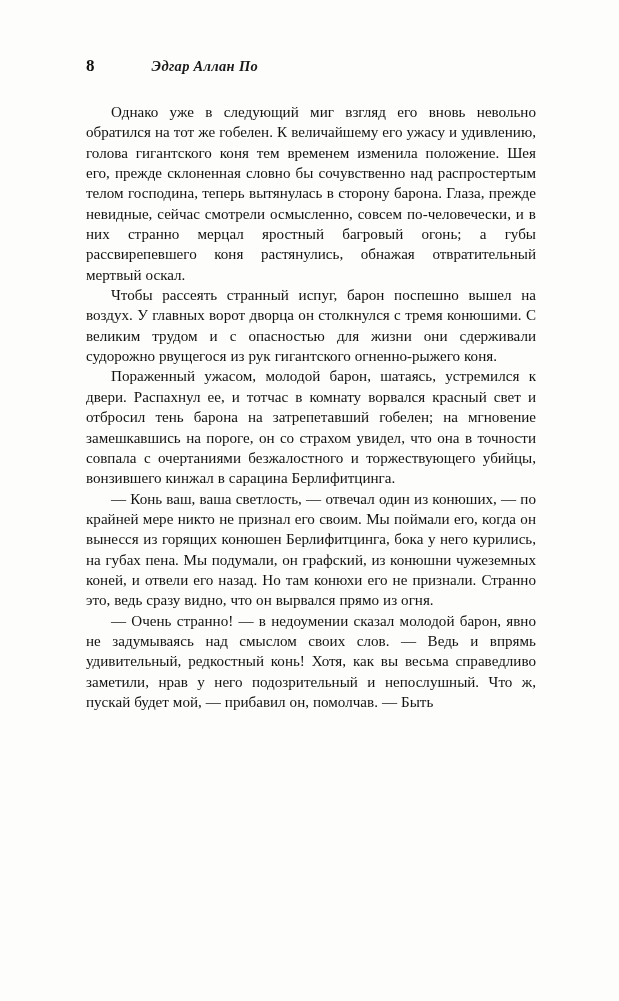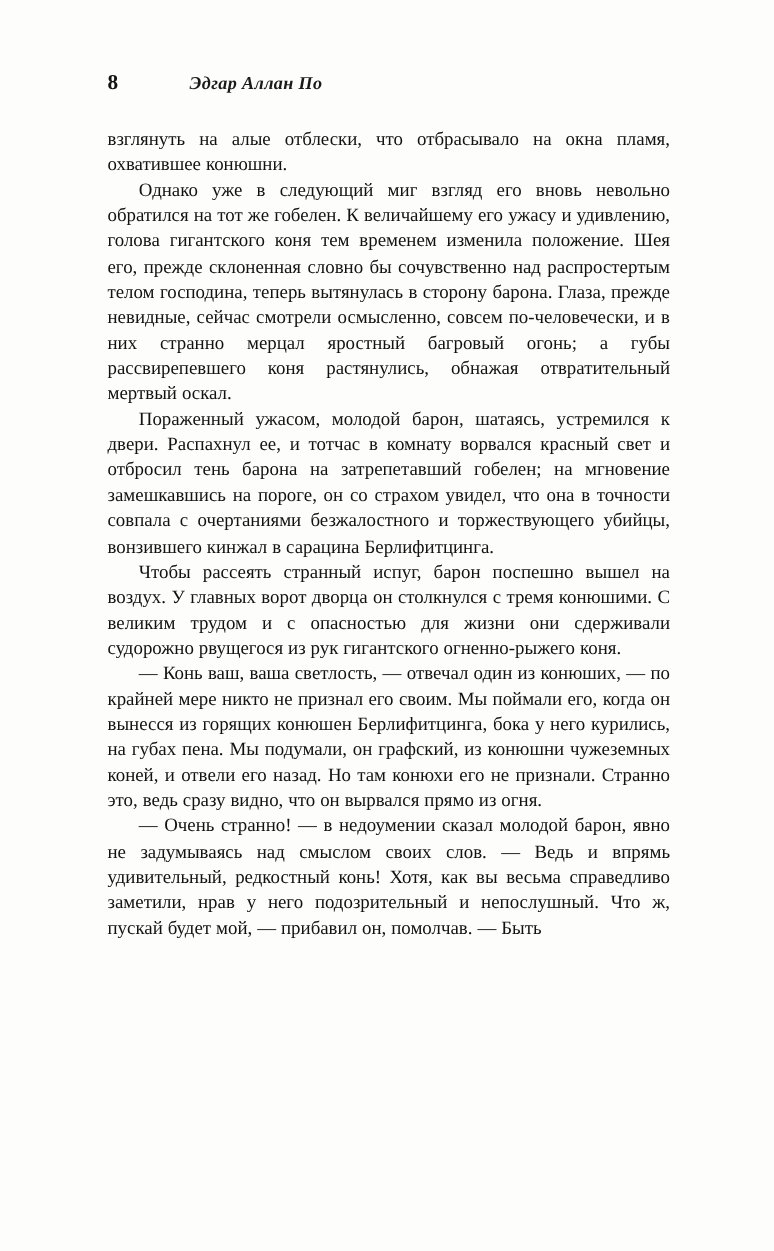--- a/index.html
+++ b/index.html
@@ -73,22 +73,21 @@
 
 <div class="page">
   <div class="content">
 
     <div class="header">
       <span class="folio">8</span>
       <span class="running-title">Эдгар Аллан По</span>
     </div>
 
     <div class="body-text">
-      <p class="noindent">взглянуть на алые отблески, что отбрасывало на окна пламя, охватившее конюшни.</p>
       <p class="indent">Однако уже в следующий миг взгляд его вновь невольно обратился на тот же гобелен. К величайшему его ужасу и удивлению, голова гигантского коня тем временем изменила положение. Шея его, прежде склоненная словно бы сочувственно над распростертым телом господина, теперь вытянулась в сторону барона. Глаза, прежде невидные, сейчас смотрели осмысленно, совсем по-человечески, и в них странно мерцал яростный багровый огонь; а губы рассвирепевшего коня растянулись, обнажая отвратительный мертвый оскал.</p>
+      <p class="indent">Чтобы рассеять странный испуг, барон поспешно вышел на воздух. У главных ворот дворца он столкнулся с тремя конюшими. С великим трудом и с опасностью для жизни они сдерживали судорожно рвущегося из рук гигантского огненно-рыжего коня.</p>
       <p class="indent">Пораженный ужасом, молодой барон, шатаясь, устремился к двери. Распахнул ее, и тотчас в комнату ворвался красный свет и отбросил тень барона на затрепетавший гобелен; на мгновение замешкавшись на пороге, он со страхом увидел, что она в точности совпала с очертаниями безжалостного и торжествующего убийцы, вонзившего кинжал в сарацина Берлифитцинга.</p>
-      <p class="indent">Чтобы рассеять странный испуг, барон поспешно вышел на воздух. У главных ворот дворца он столкнулся с тремя конюшими. С великим трудом и с опасностью для жизни они сдерживали судорожно рвущегося из рук гигантского огненно-рыжего коня.</p>
       <p class="indent">— Конь ваш, ваша светлость, — отвечал один из конюших, — по крайней мере никто не признал его своим. Мы поймали его, когда он вынесся из горящих конюшен Берлифитцинга, бока у него курились, на губах пена. Мы подумали, он графский, из конюшни чужеземных коней, и отвели его назад. Но там конюхи его не признали. Странно это, ведь сразу видно, что он вырвался прямо из огня.</p>
       <p class="indent">— Очень странно! — в недоумении сказал молодой барон, явно не задумываясь над смыслом своих слов. — Ведь и впрямь удивительный, редкостный конь! Хотя, как вы весьма справедливо заметили, нрав у него подозрительный и непослушный. Что ж, пускай будет мой, — прибавил он, помолчав. — Быть</p>
     </div>
 
   </div>
 </div>
 
 </body></html>

